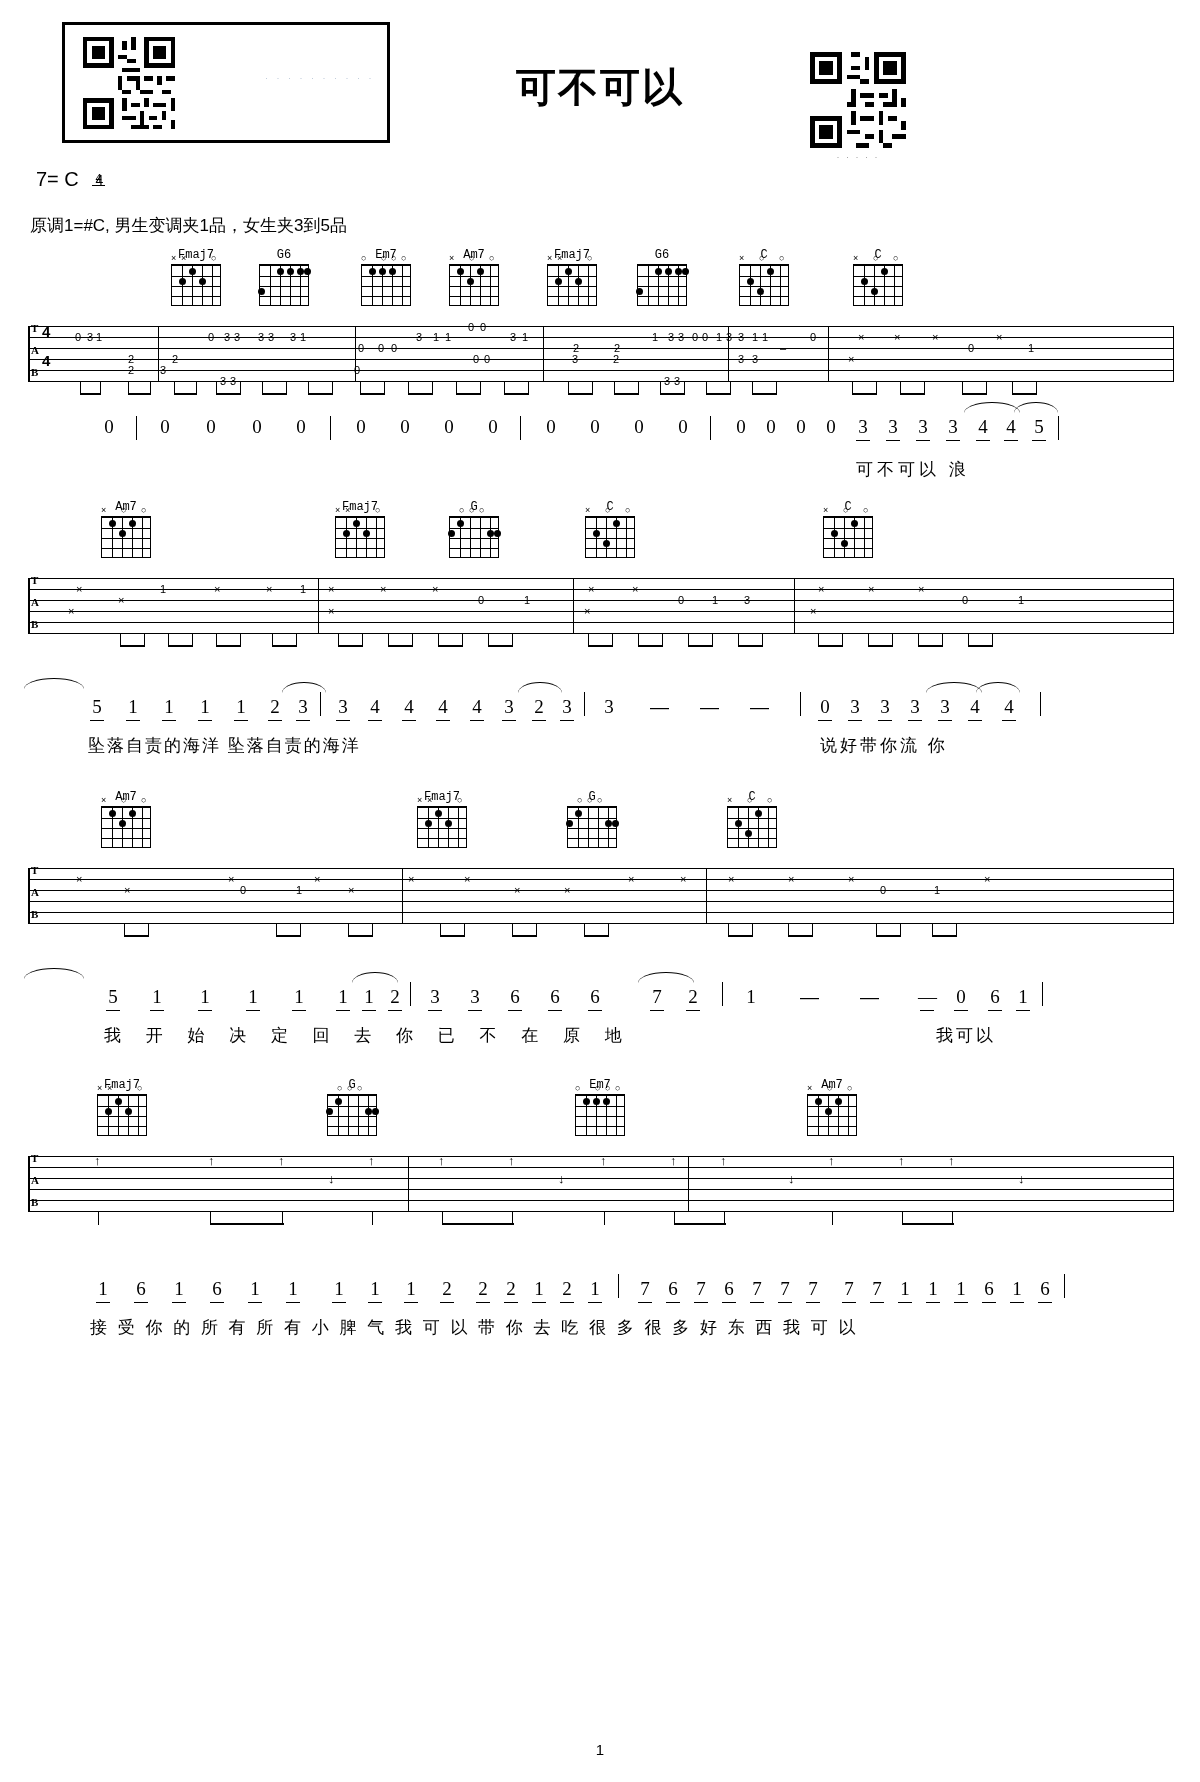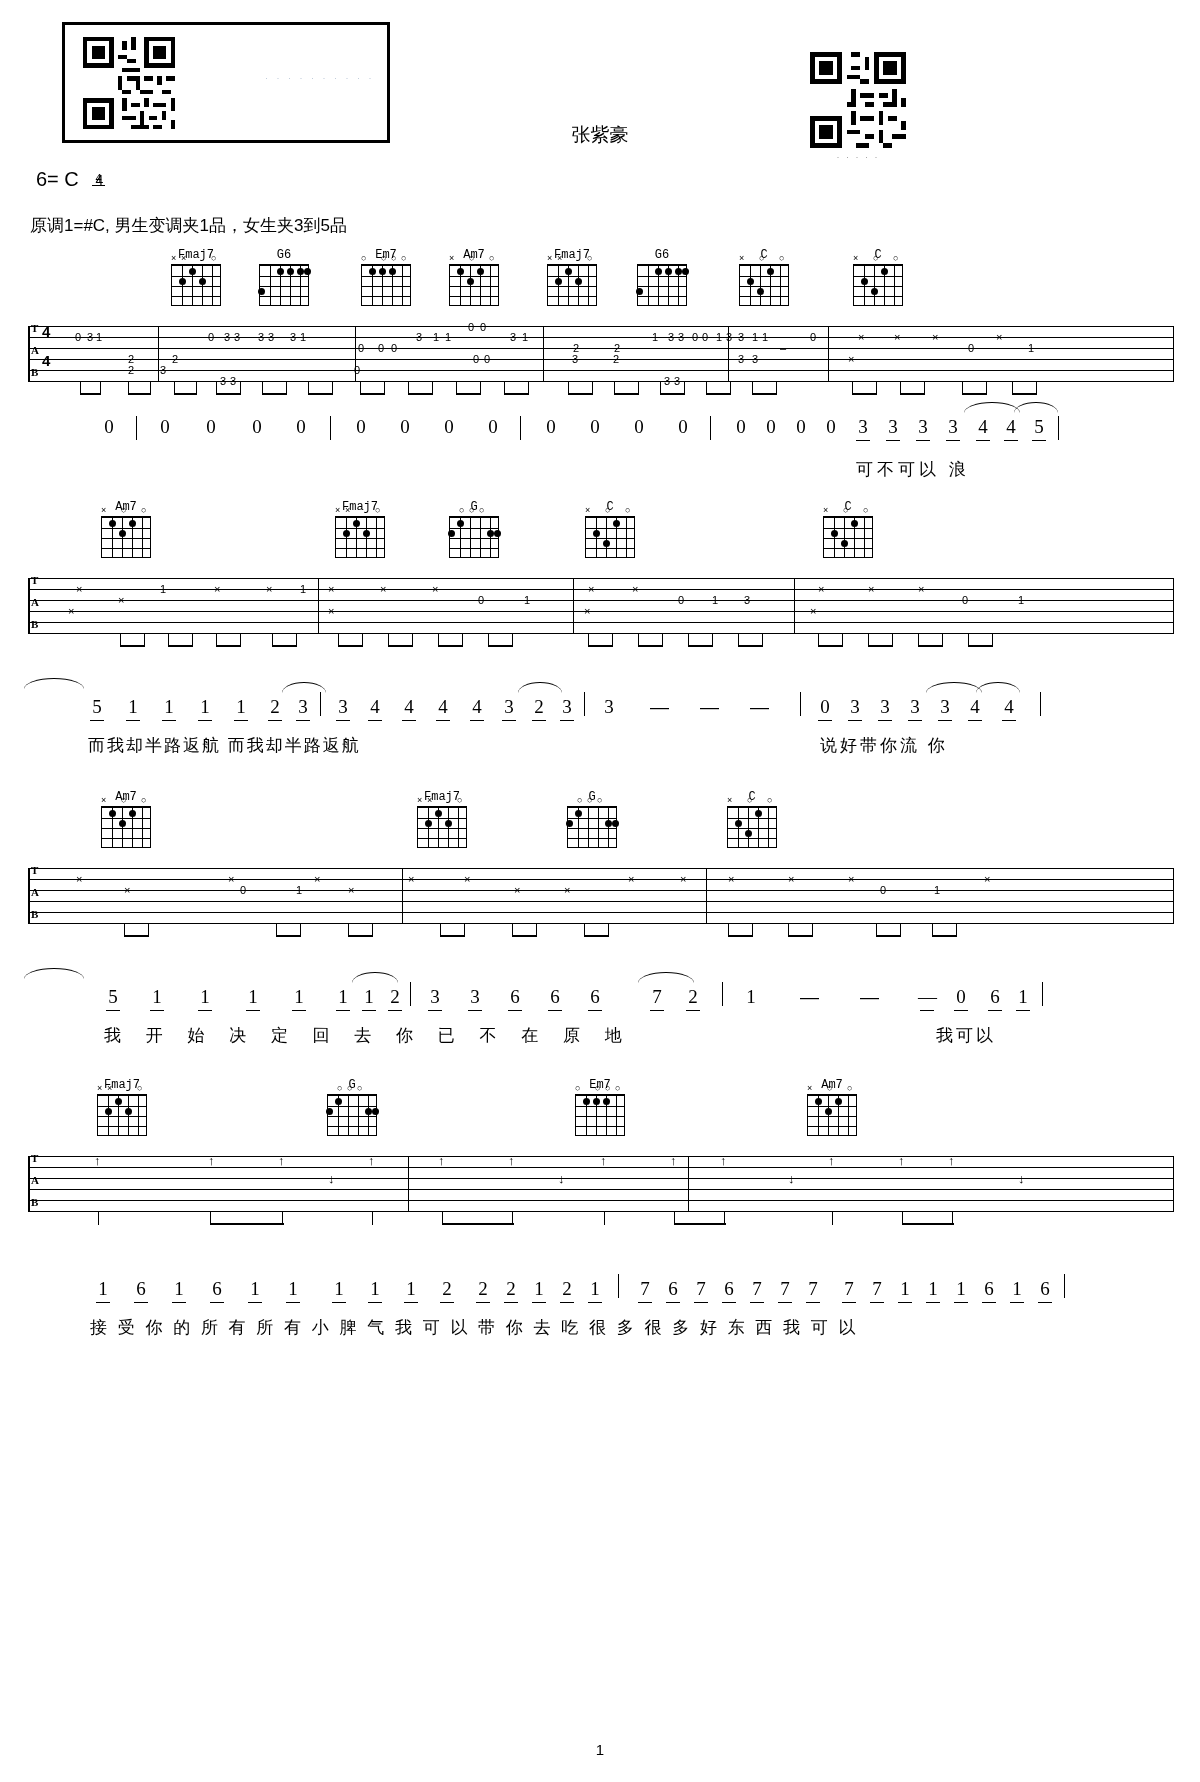--- a/index.html
+++ b/index.html
@@ -197,24 +197,24 @@
         <rect x="20" y="15" width="1" height="2"></rect>
       <rect x="8" y="17" width="3" height="1"></rect>
         <rect x="12" y="18" width="2" height="1"></rect>
       <rect x="15" y="17" width="1" height="3"></rect>
         <rect x="18" y="18" width="3" height="1"></rect>
       <rect x="10" y="20" width="3" height="1"></rect>
         <rect x="16" y="20" width="2" height="1"></rect>
     </g>
   </svg>
 
-  <div class="artist">张紫豪</div>
+  <div class="title">可不可以</div>
 
   <div class="keyline">
-    <span>6= C</span>
+    <span>7= C</span>
     <span class="frac">
       <span class="num">4</span>
       <span class="den">4</span>
     </span>
   </div>
   <div class="tuning">原调1=#C, 男生变调夹1品，女生夹3到5品</div>
   <div class="qr-right-label">· · · · ·</div>
 
   <div class="system" style="top:248px;">
 
@@ -760,21 +760,21 @@
       <div class="mnote under" style="left:876px">3</div>
       <div class="mnote under" style="left:906px">3</div>
       <div class="mnote under" style="left:936px">3</div>
       <div class="mnote under" style="left:966px">4</div>
       <div class="mnote under" style="left:1000px">4</div>
       <div class="mbar" style="left:1040px;top:-4px"></div>
       <div class="slur" style="left:926px;top:-14px;width:56px;"></div>
       <div class="slur" style="left:976px;top:-14px;width:44px;"></div>
     </div>
 
-    <div class="lyric" style="left:88px;top:234px;letter-spacing:2px;">而我却半路返航   而我却半路返航</div>
+    <div class="lyric" style="left:88px;top:234px;letter-spacing:2px;">坠落自责的海洋   坠落自责的海洋</div>
     <div class="lyric" style="left:820px;top:234px;letter-spacing:3px;">说好带你流   你</div>
   </div>
 
   <div class="system" style="top:790px;">
 
     <div class="chord" style="left:98px;top:0;">
       <div class="cname">Am7</div>
       <div class="grid">
         <div class="v" style="left:10px"></div>
           <div class="v" style="left:20px"></div>

